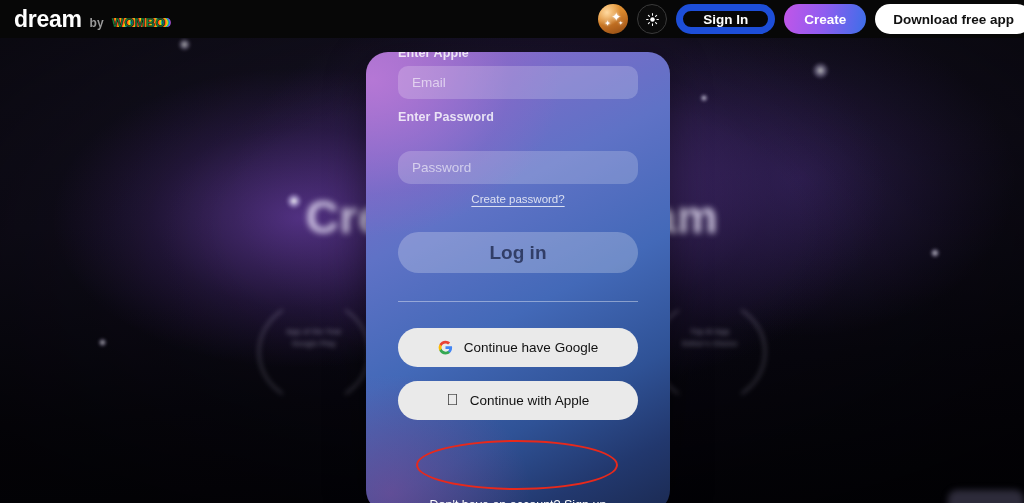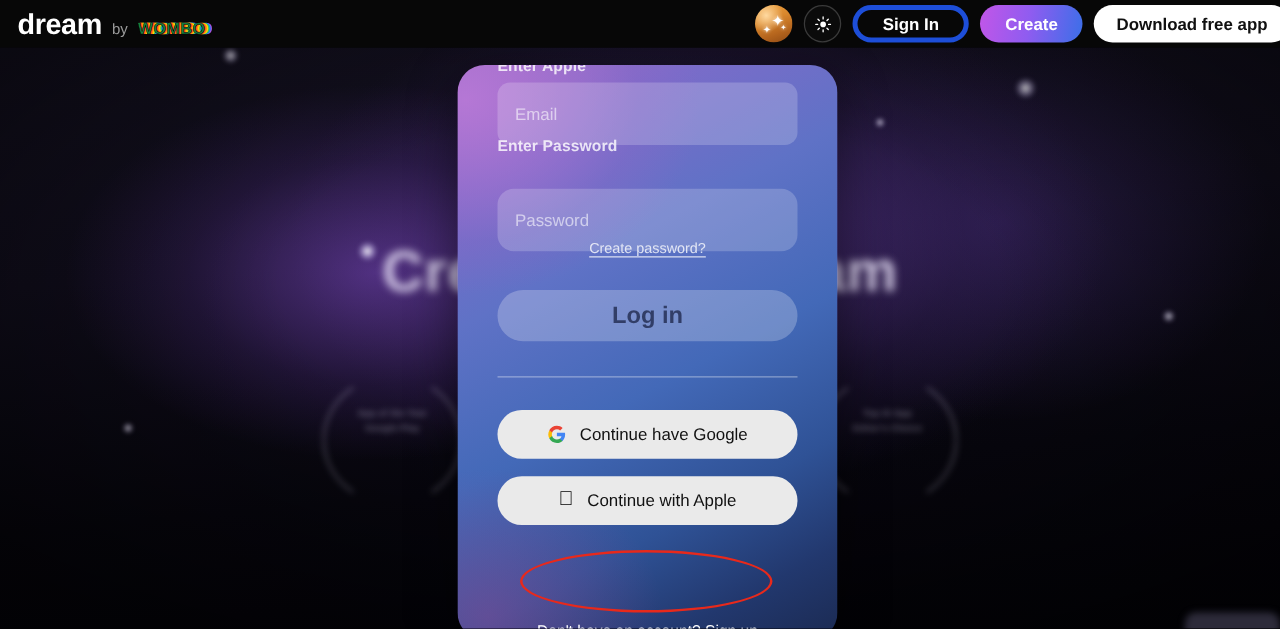--- a/index.html
+++ b/index.html
@@ -122,21 +122,21 @@
   .brand-dream {
     font-size: 23px;
     font-weight: 700;
     color: #ffffff;
     letter-spacing: -0.3px;
     line-height: 1;
   }
   .brand-by {
     font-size: 12px;
     color: #9a9a9a;
-    font-weight: 400;
+    font-weight: 700;
     text-align: right;
   }
   .brand-wombo {
     position: relative;
     font-size: 13px;
     font-weight: 900;
     color: #15803d;
     letter-spacing: 0.3px;
     line-height: 1;
     text-shadow:
@@ -195,21 +195,21 @@
     display: flex;
     align-items: center;
     justify-content: center;
     font-size: 13.5px;
     font-weight: 700;
     white-space: nowrap;
     flex: none;
   }
   .pill-signin {
     padding: 0 20px;
-    border: 4px solid #1d4ed8;
+    border: 7px solid #1d4ed8;
     background: transparent;
     color: #ffffff;
   }
   .pill-create {
     padding: 0 20px;
     background: linear-gradient(100deg, #c256e8 0%, #8f5cf0 48%, #3b6fe8 100%);
     color: #ffffff;
     border: none;
   }
   .pill-download {
@@ -247,21 +247,21 @@
     left: 32px; top: -6px;
   }
   .label-password {
     position: absolute;
     left: 32px; top: 58px;
   }
 
   .input {
     position: absolute;
     left: 32px;
-    width: 240px; height: 50px;
+    width: 240px; height: 33px;
     border-radius: 10px;
     background: rgba(255,255,255,0.20);
     border: none;
     outline: none;
     padding: 0 14px;
     font-size: 13.5px;
     font-family: "Liberation Sans", sans-serif;
     color: #ffffff;
   }
   .input::placeholder { color: rgba(255,255,255,0.58); }

